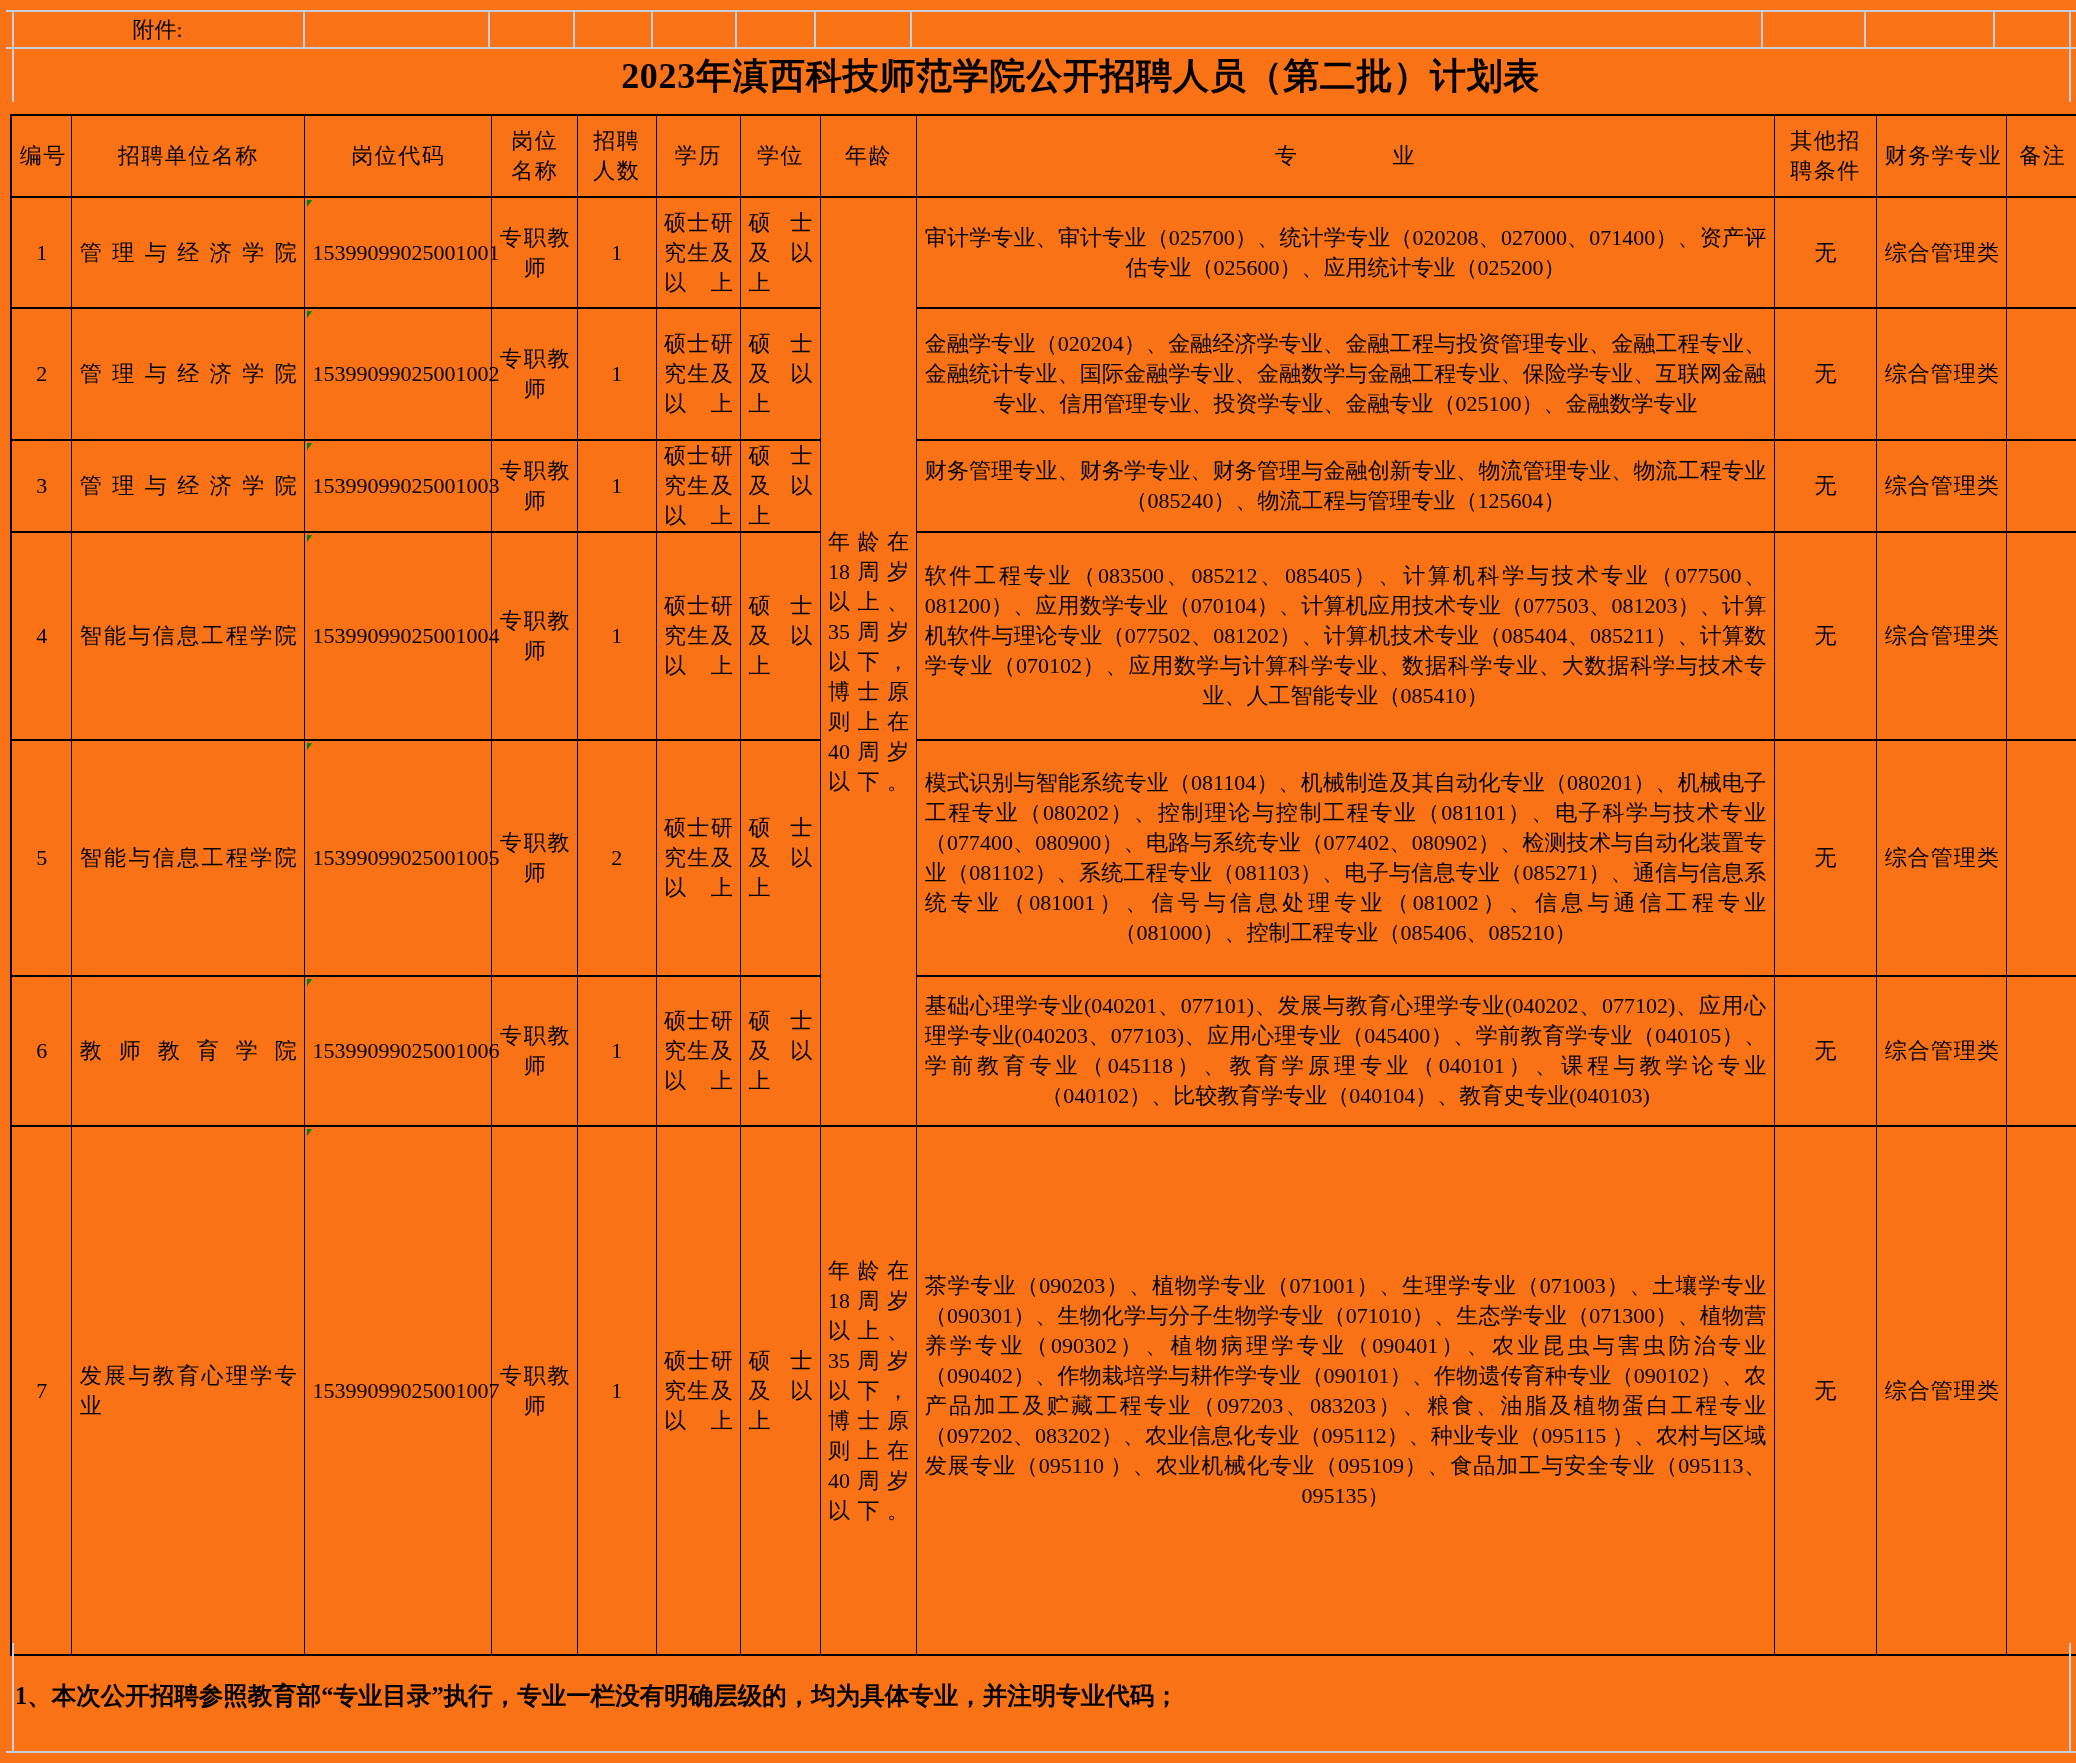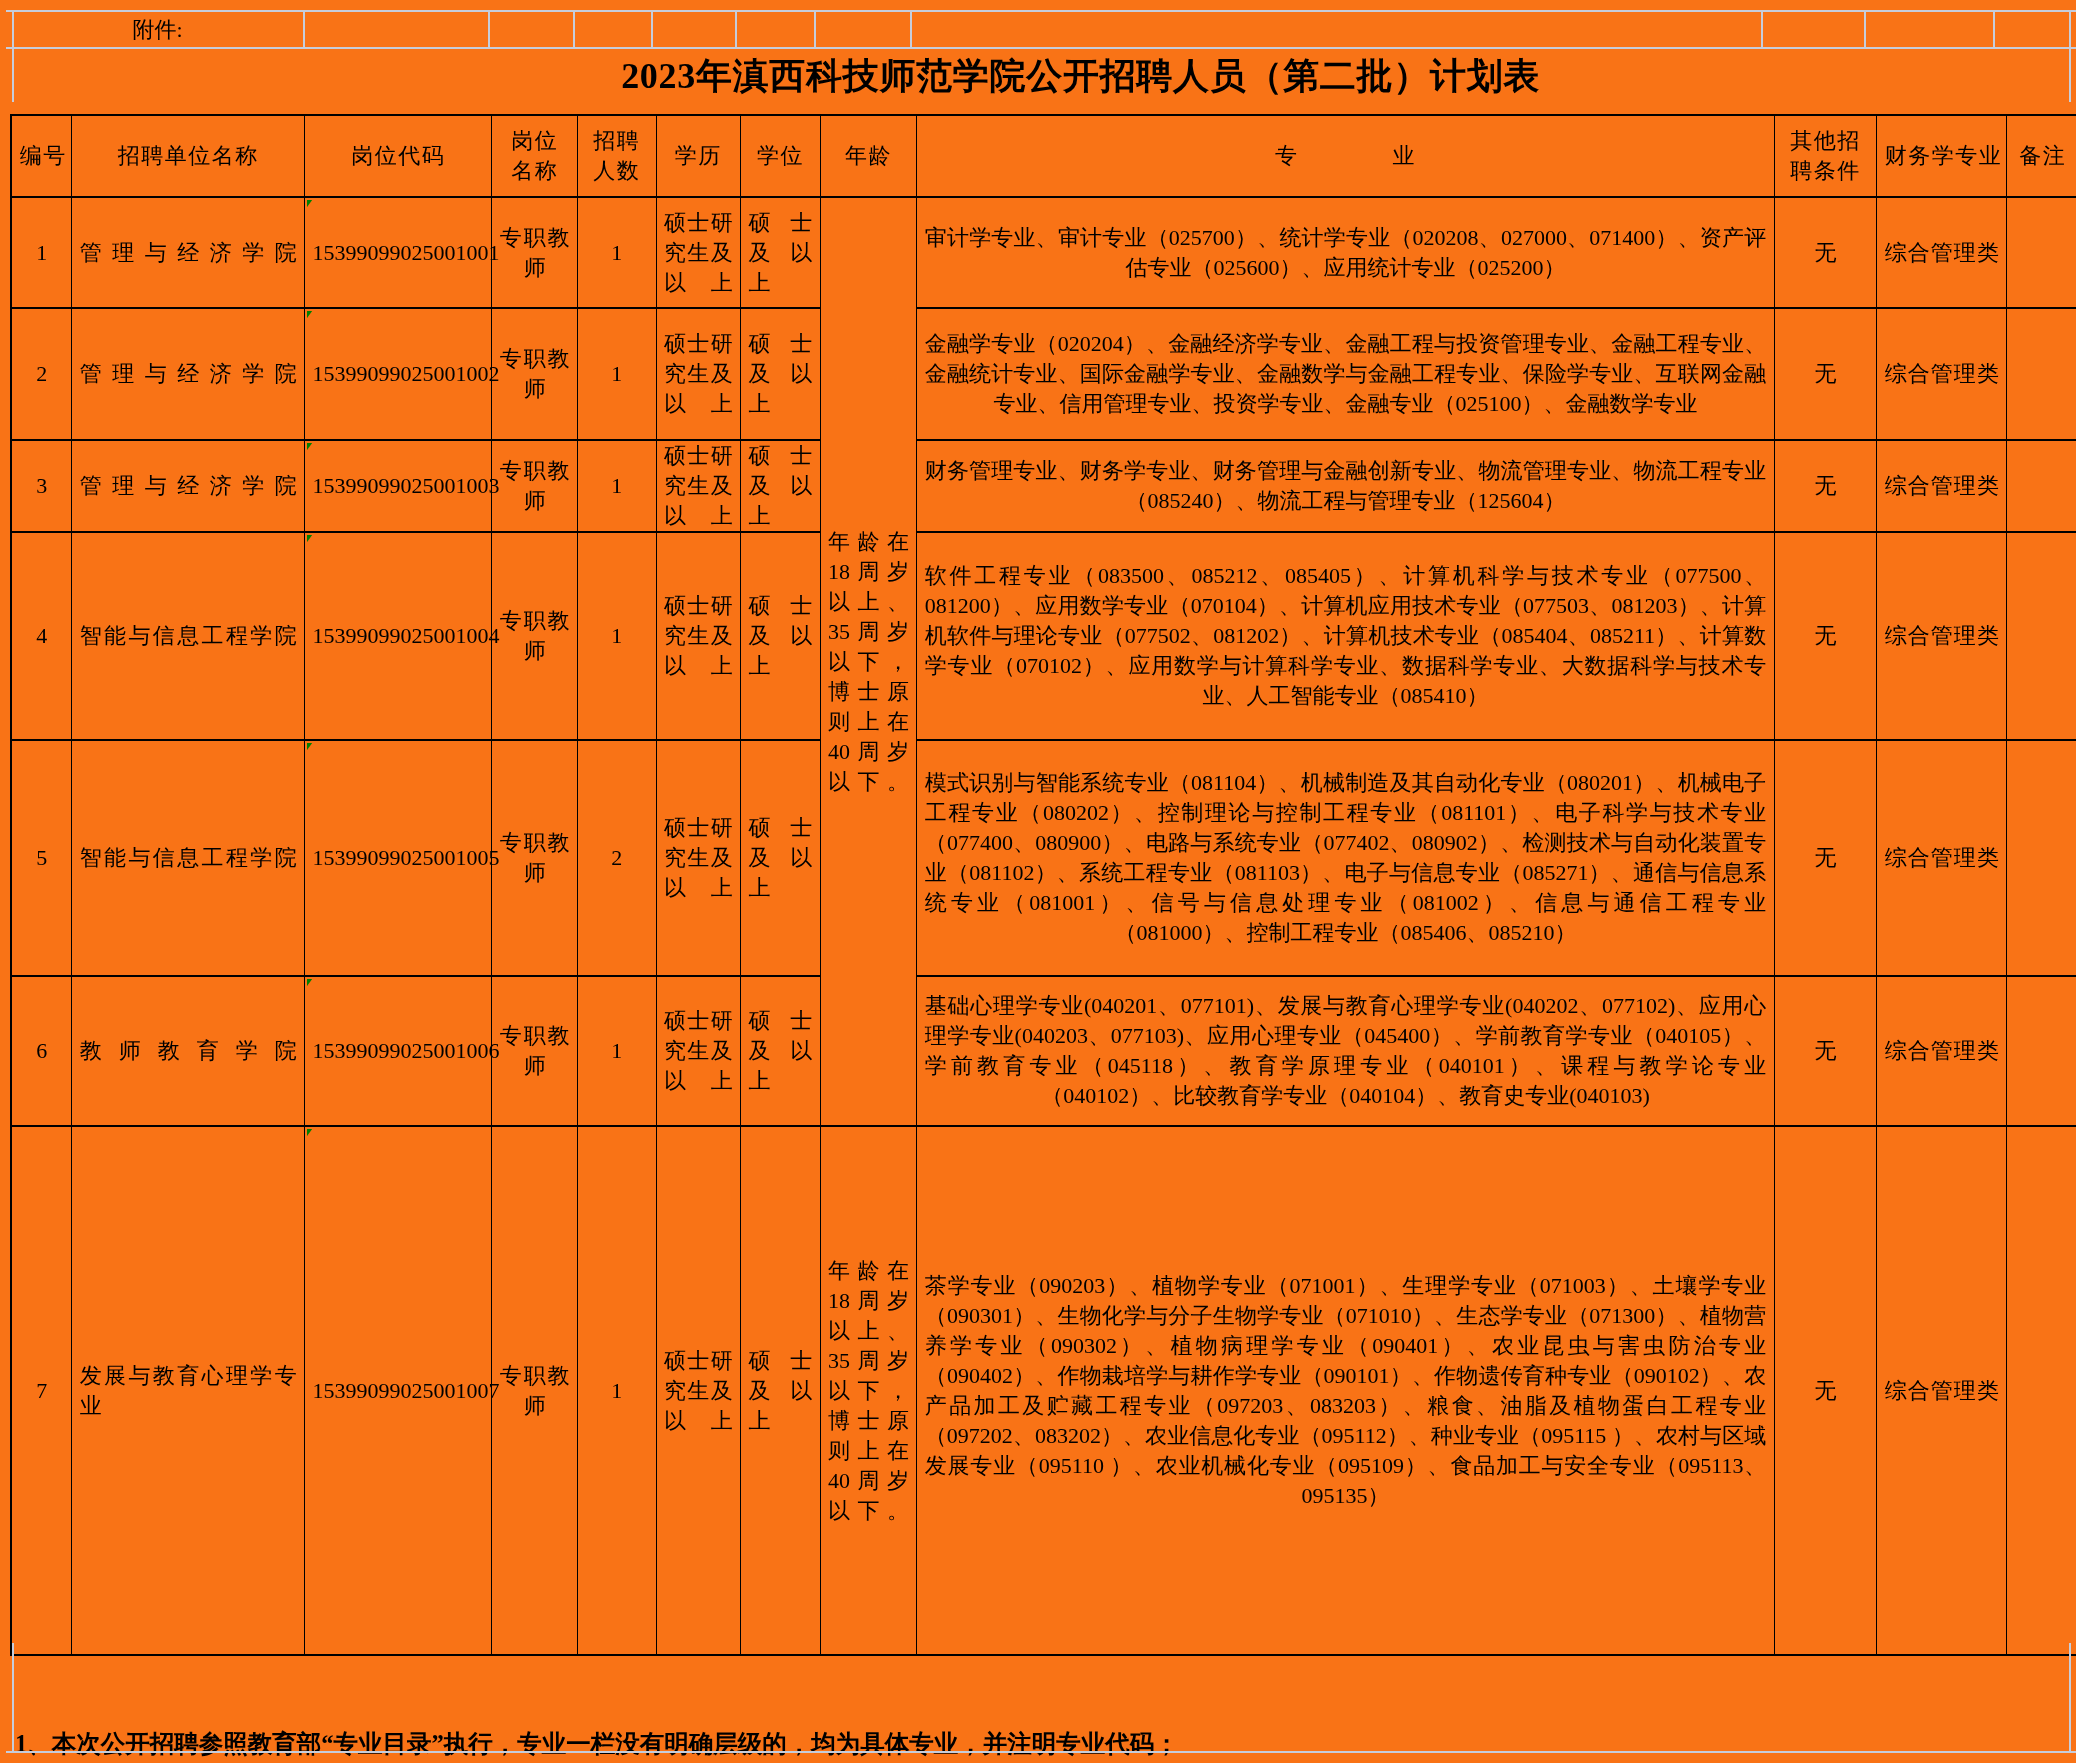--- a/index.html
+++ b/index.html
@@ -21,21 +21,21 @@
   .just{text-align:justify;text-align-last:justify;}
   .justc{text-align:justify;text-align-last:center;}
   .code{text-align:center;word-break:break-all;position:relative;}
   .tri{position:absolute;left:1.5px;top:1.5px;width:6px;height:8.2px;background:#008000;
        clip-path:polygon(0 0,100% 0,0 100%);}
   .edu{padding:0 3.7px;}
   .age{padding:0 7.4px;}
   .major{padding:0 9.6px;}
   .exam{padding:0 4.5px;}
   .notes{position:absolute;left:15px;top:1679px;width:2041px;font-size:24.5px;
-         line-height:34px;font-weight:bold;margin-top:48px;}
+         line-height:34px;font-weight:bold;}
 </style>
 </head>
 <body>
 
 <div class="page">
 
   <div class="attach">附件:</div>
   <div class="title">2023年滇西科技师范学院公开招聘人员（第二批）计划表</div>
 
   <table class="main">

